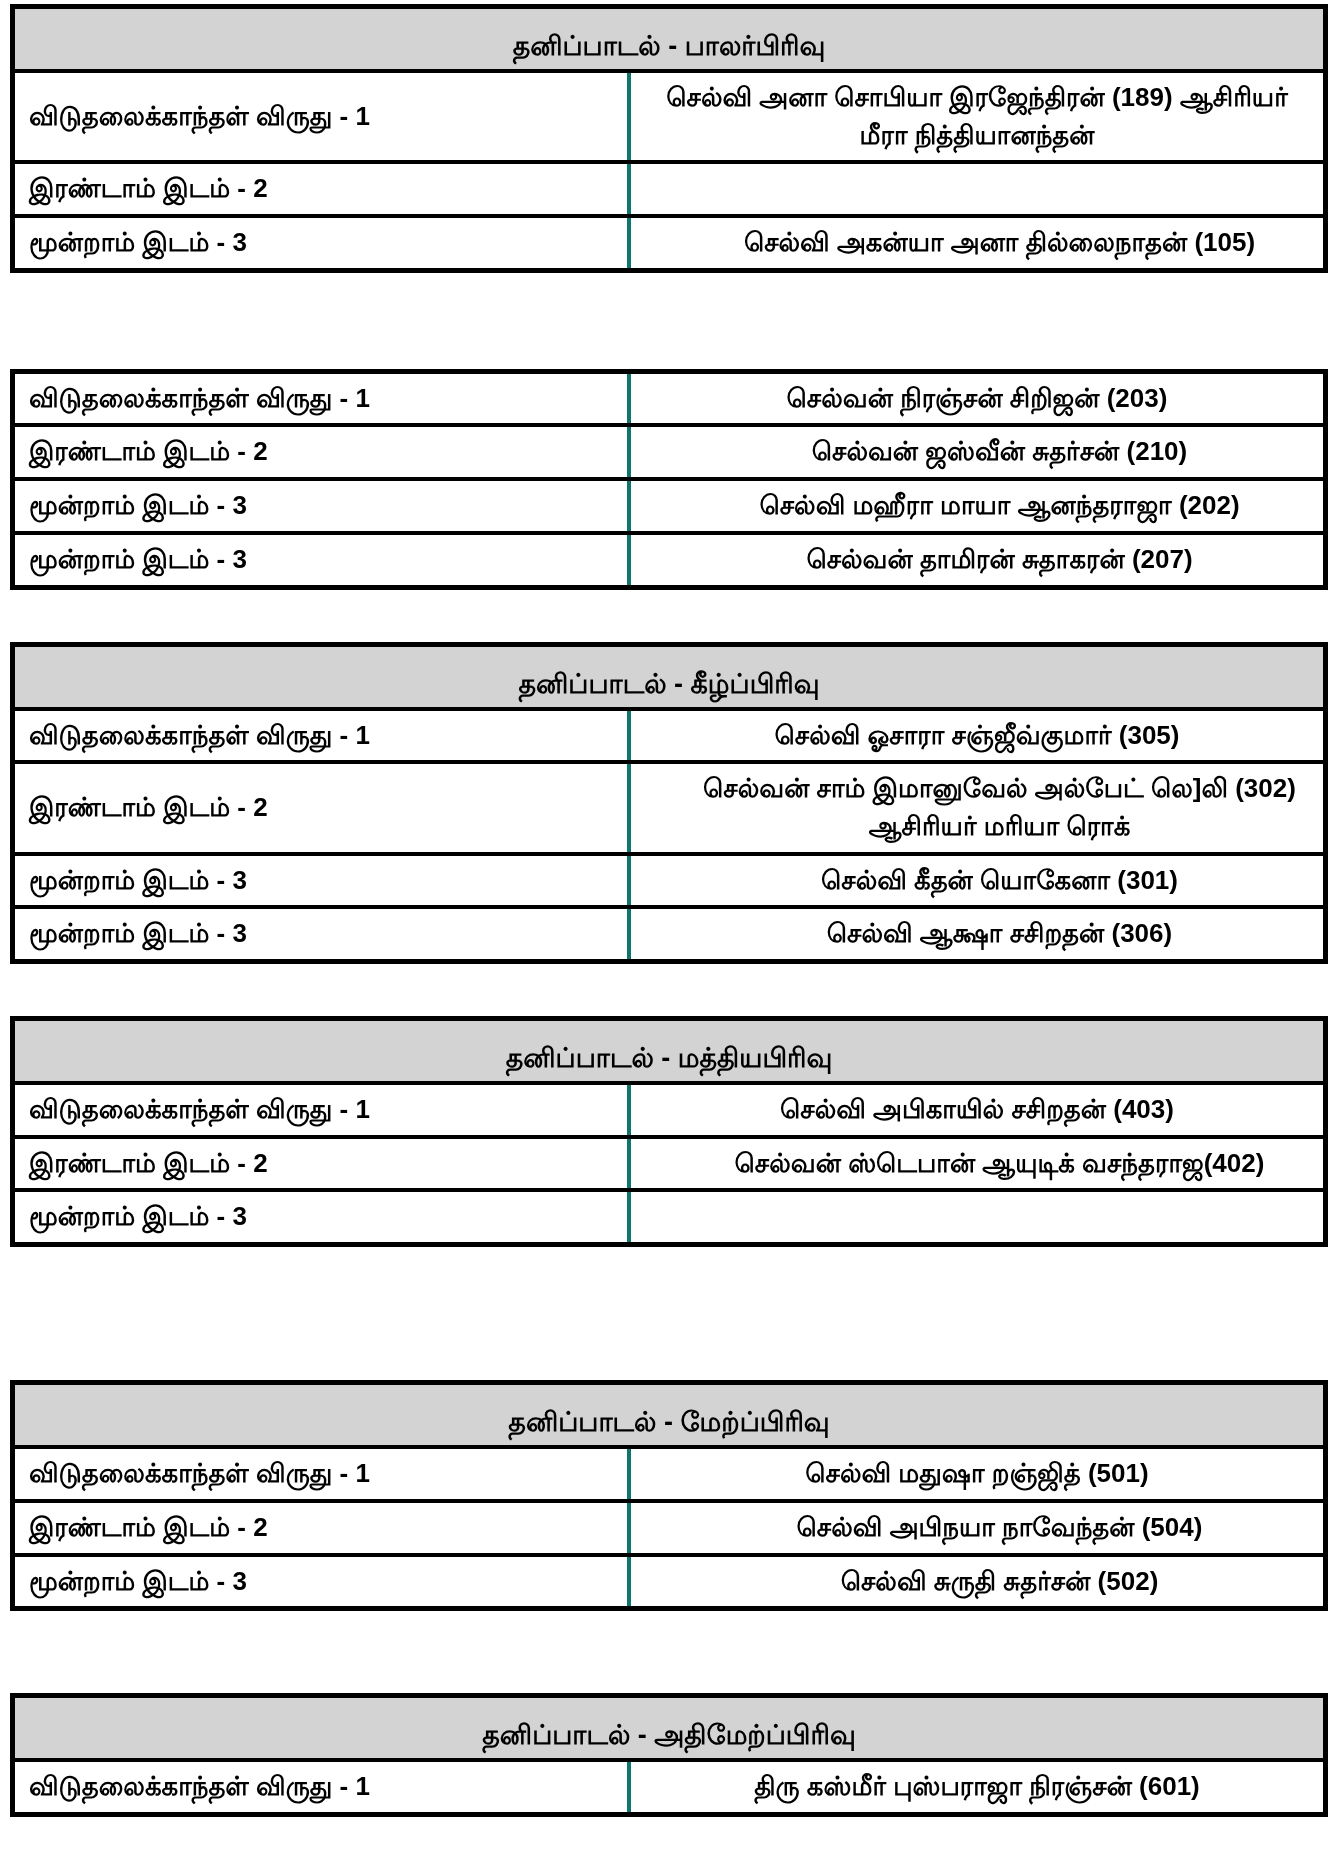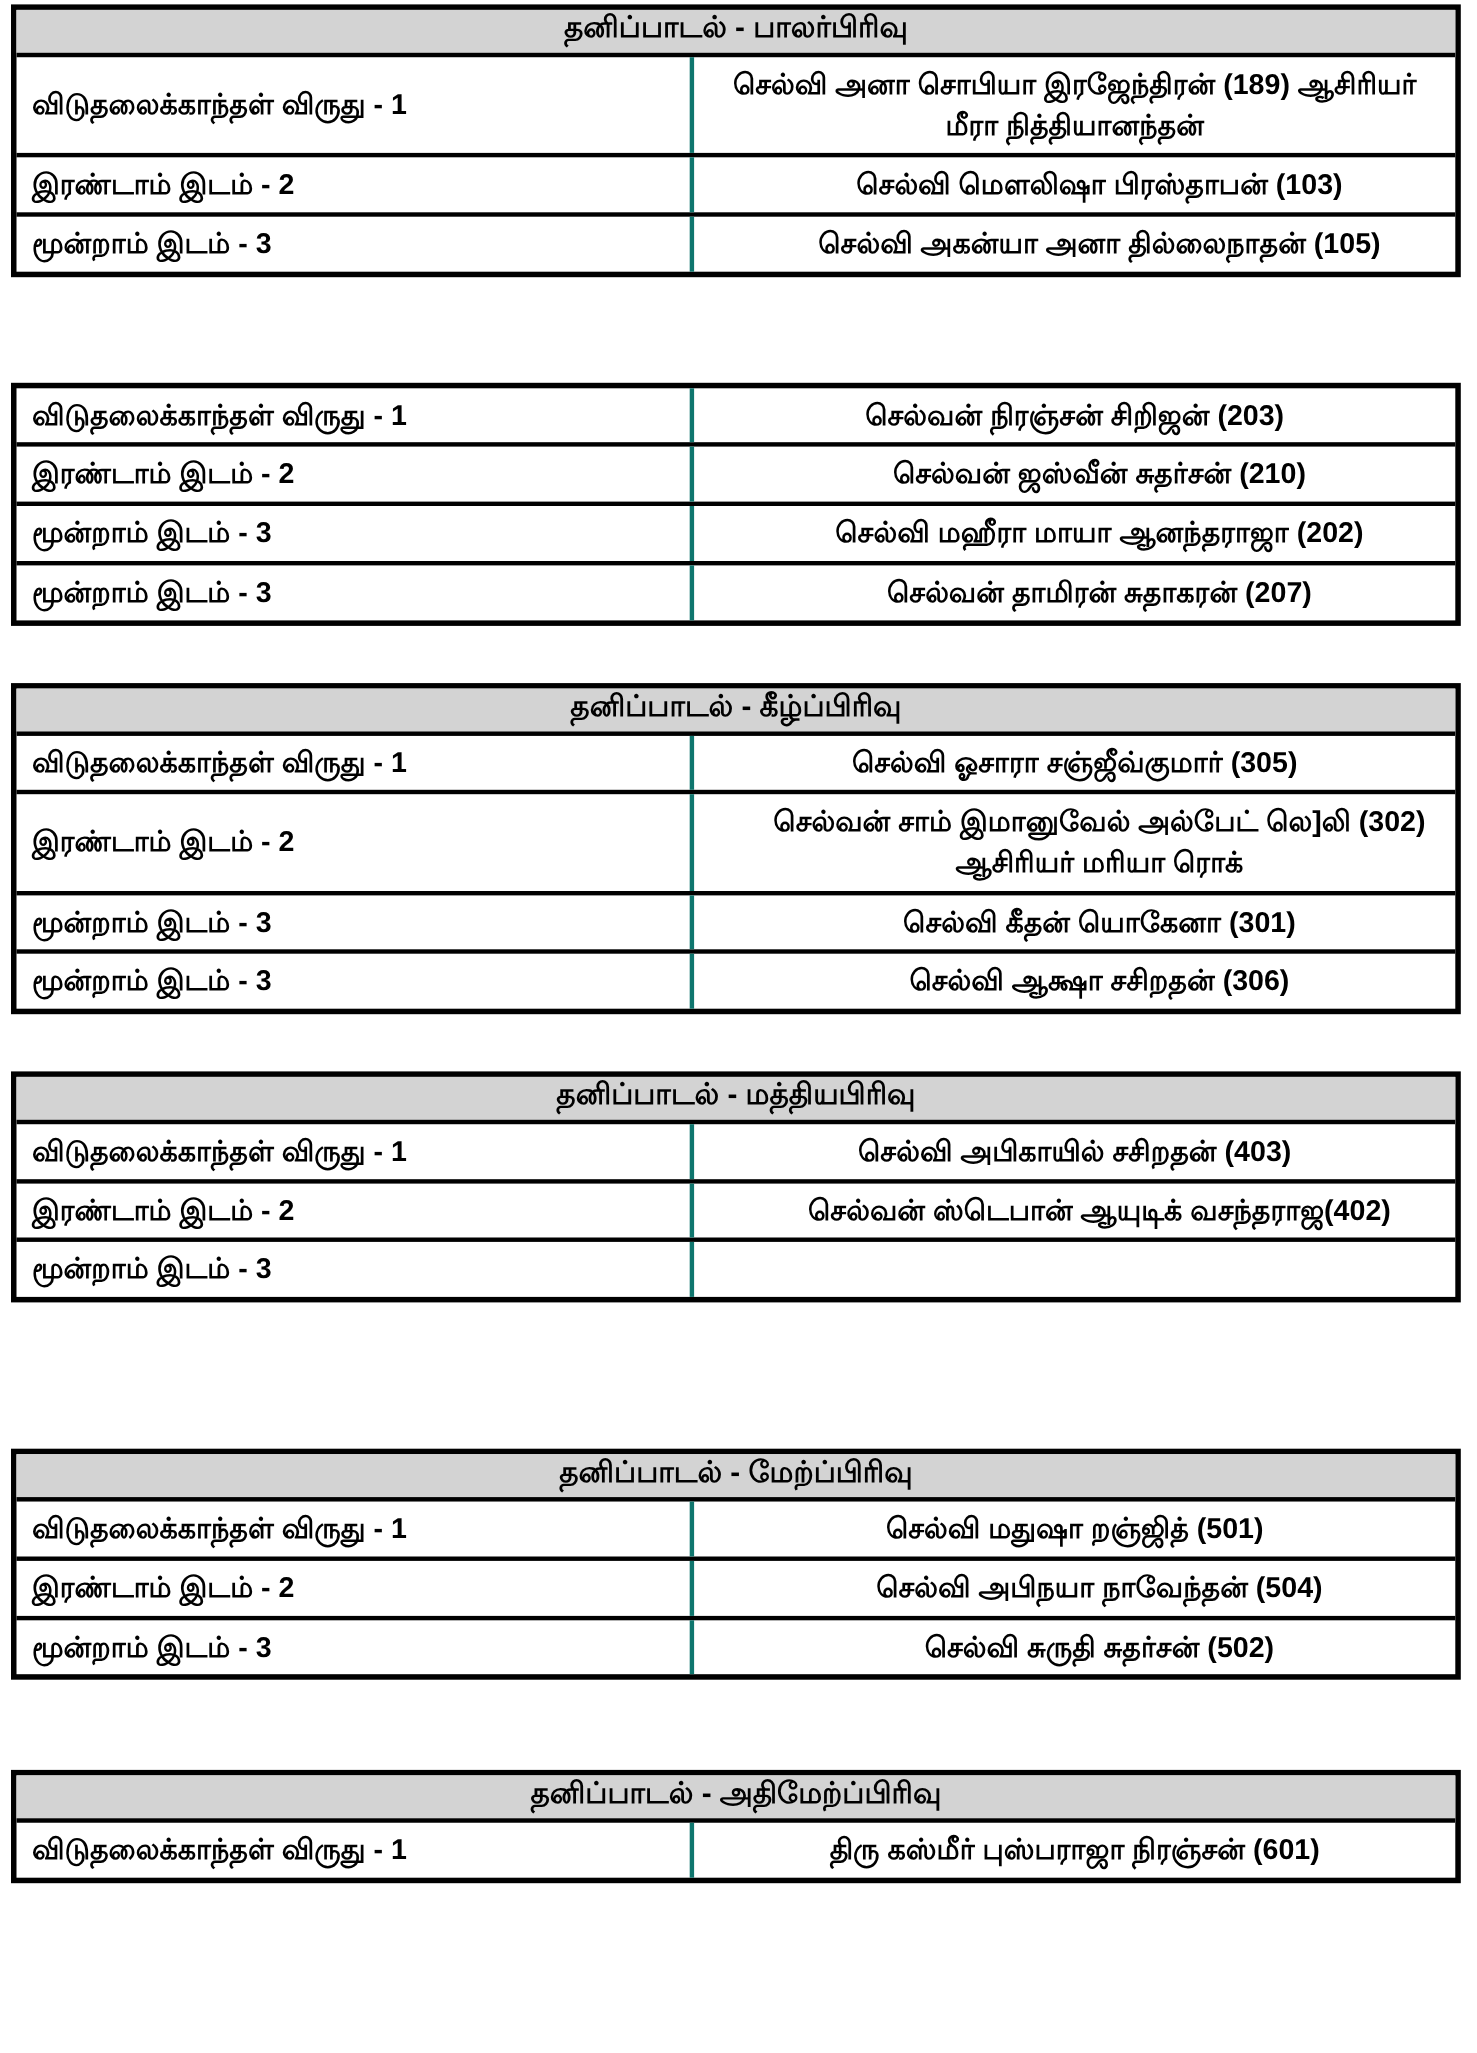--- a/index.html
+++ b/index.html
@@ -19,21 +19,21 @@
     border: 5px solid #000000;
     box-sizing: border-box;
     background: #ffffff;
   }
   .tbl-header {
     background: #d3d3d3;
     border-bottom: 4px solid #000000;
     text-align: center;
     font-size: 27px;
     line-height: 1.15;
-    padding: 1px 4px 7px 4px;
+    padding: 22px 4px 7px 4px;
   }
   .tbl-row { display: flex; }
   .tbl-row + .tbl-row { border-top: 4px solid #000000; gap: 45px; }
   .cell {
     box-sizing: border-box;
     padding: 6px 14px;
     font-size: 26px;
     line-height: 1.45;
     display: flex;
     align-items: center;
@@ -63,21 +63,20 @@
 <div class="page">
 
   <section class="tbl t1">
     <div class="tbl-header">தனிப்பாடல் - பாலர்பிரிவு</div>
     <div class="tbl-row">
       <div class="cell place">விடுதலைக்காந்தள் விருது - 1</div>
       <div class="cell winner">செல்வி அனா சொபியா இரஜேந்திரன் (189) ஆசிரியர் மீரா நித்தியானந்தன்</div>
     </div>
     <div class="tbl-row">
       <div class="cell place">இரண்டாம் இடம் - 2</div>
-      <div class="cell winner">செல்வி மெளலிஷா பிரஸ்தாபன் (103)</div>
     </div>
     <div class="tbl-row">
       <div class="cell place">மூன்றாம் இடம் - 3</div>
       <div class="cell winner">செல்வி அகன்யா அனா தில்லைநாதன் (105)</div>
     </div>
   </section>
 
   <section class="tbl t2">
     <div class="tbl-row">
       <div class="cell place">விடுதலைக்காந்தள் விருது - 1</div>

